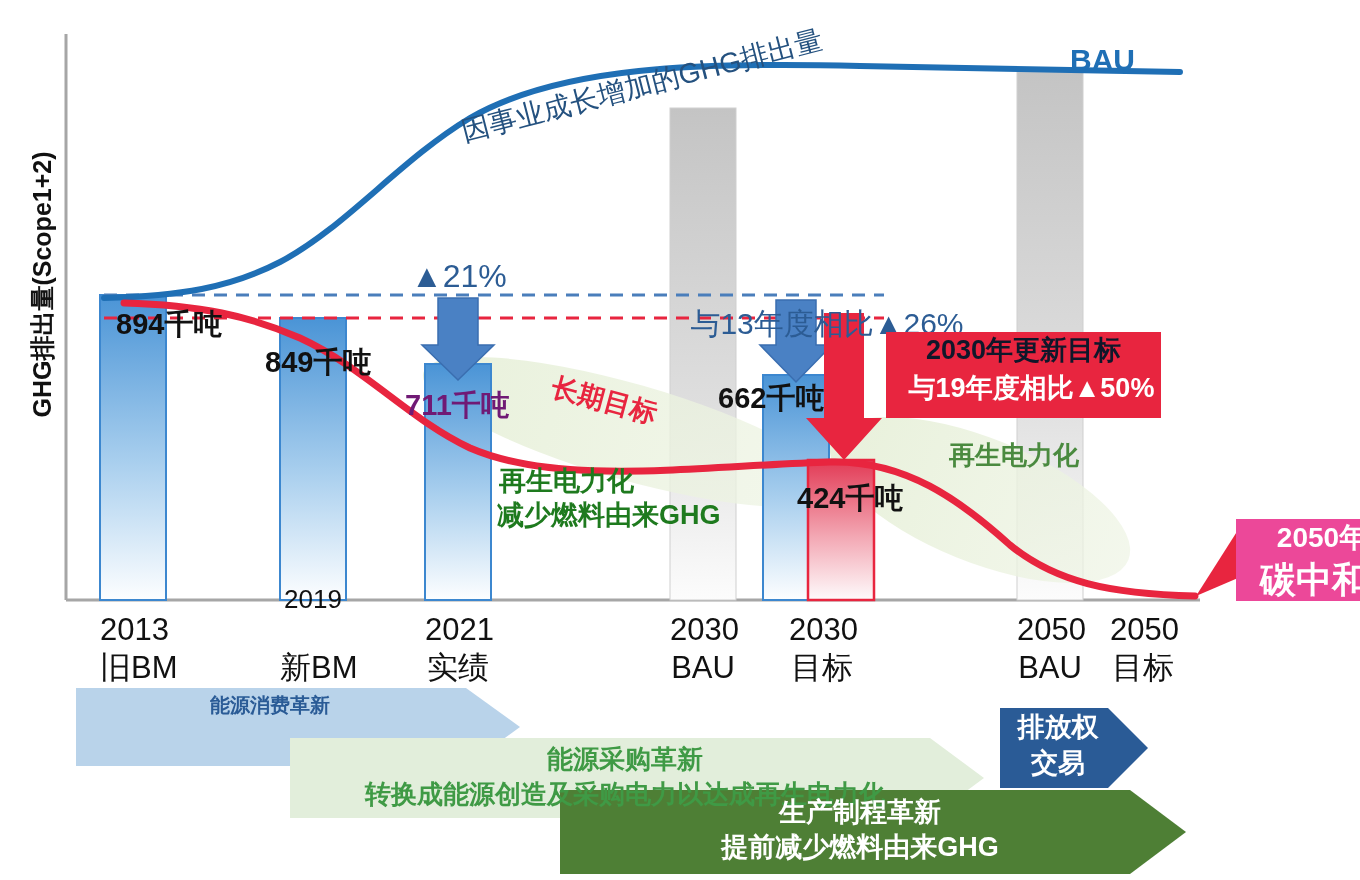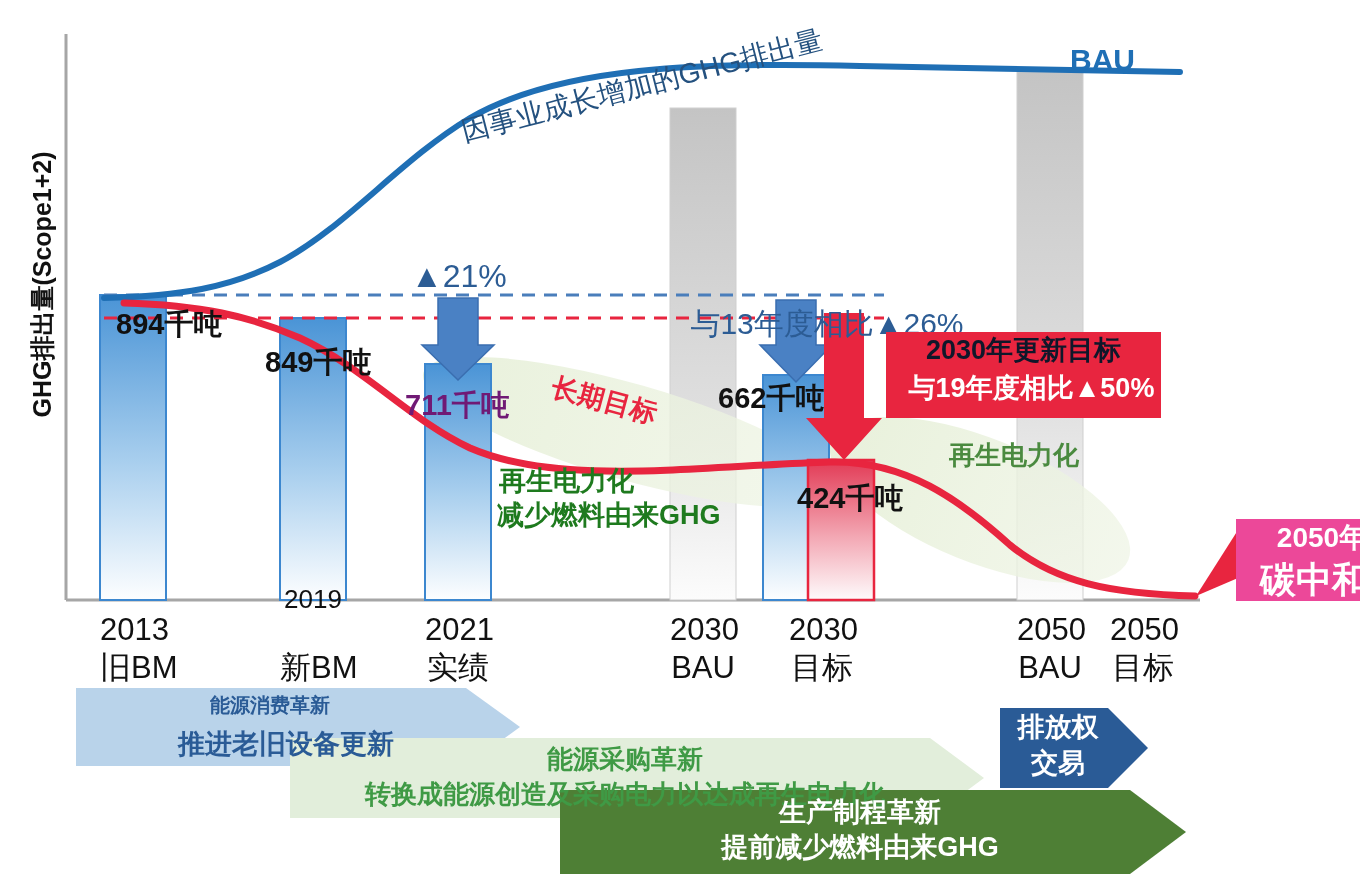--- a/index.html
+++ b/index.html
@@ -142,21 +142,20 @@
   </div>
 
   <svg class="layer" viewBox="0 0 1360 880">
     <path d="M 76,688 L 466,688 L 520,727 L 466,766 L 76,766 Z" fill="#b9d3ea"></path>
     <path d="M 290,738 L 930,738 L 984,778 L 930,818 L 290,818 Z" fill="#e2eedb"></path>
     <path d="M 560,790 L 1130,790 L 1186,832 L 1130,874 L 560,874 Z" fill="#4e7f35"></path>
     <path d="M 1000,708 L 1108,708 L 1148,748 L 1108,788 L 1000,788 Z" fill="#2a5b96"></path>
   </svg>
 
   <div class="txt bold" style="left:60px;top:694px;width:420px;text-align:center;font-size:20px;color:#2a5b96;">能源消费革新</div>
-  <div class="txt bold" style="left:76px;top:729px;width:420px;text-align:center;font-size:27px;color:#2a5b96;">推进老旧设备更新</div>
 
   <div class="txt bold" style="left:290px;top:744px;width:670px;text-align:center;font-size:26px;color:#3f9a45;">能源采购革新</div>
   <div class="txt bold" style="left:290px;top:779px;width:670px;text-align:center;font-size:26px;color:#3f9a45;">转换成能源创造及采购电力以达成再生电力化</div>
 
   <div class="txt bold" style="left:560px;top:797px;width:600px;text-align:center;font-size:27px;color:#ffffff;">生产制程革新</div>
   <div class="txt bold" style="left:560px;top:832px;width:600px;text-align:center;font-size:27px;color:#ffffff;">提前减少燃料由来GHG</div>
 
   <div class="txt bold" style="left:1000px;top:712px;width:116px;text-align:center;font-size:27px;color:#ffffff;">排放权</div>
   <div class="txt bold" style="left:1000px;top:748px;width:116px;text-align:center;font-size:27px;color:#ffffff;">交易</div>
 

